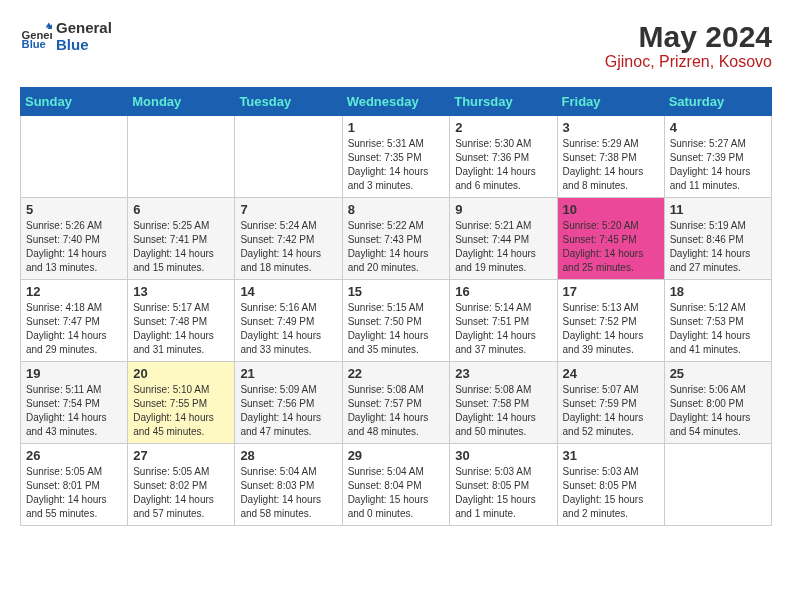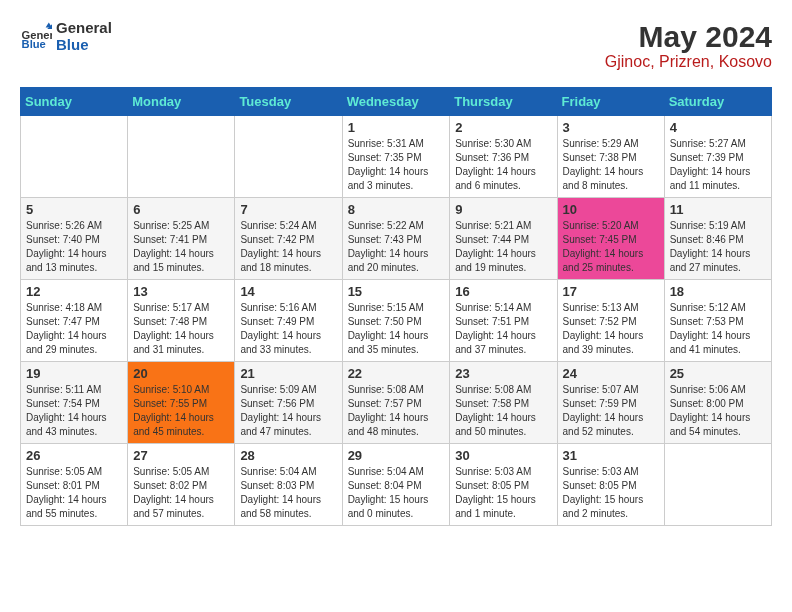--- a/index.html
+++ b/index.html
@@ -229,21 +229,21 @@
         </td>
       </tr>
       <tr>
         <td style="background: rgb(245, 245, 245); margin-top: 20px;">
           <span class="day-num">19</span>
           <div class="cell-text">Sunrise: 5:11 AM</div>
           <div class="cell-text">Sunset: 7:54 PM</div>
           <div class="cell-text">Daylight: 14 hours</div>
           <div class="cell-text">and 43 minutes.</div>
         </td>
-        <td style="background: #f97316;">
+        <td style="background: #fef9c3;">
           <span class="day-num">20</span>
           <div class="cell-text">Sunrise: 5:10 AM</div>
           <div class="cell-text">Sunset: 7:55 PM</div>
           <div class="cell-text">Daylight: 14 hours</div>
           <div class="cell-text">and 45 minutes.</div>
         </td>
         <td style="background: rgb(245, 245, 245);">
           <span class="day-num">21</span>
           <div class="cell-text">Sunrise: 5:09 AM</div>
           <div class="cell-text">Sunset: 7:56 PM</div>

